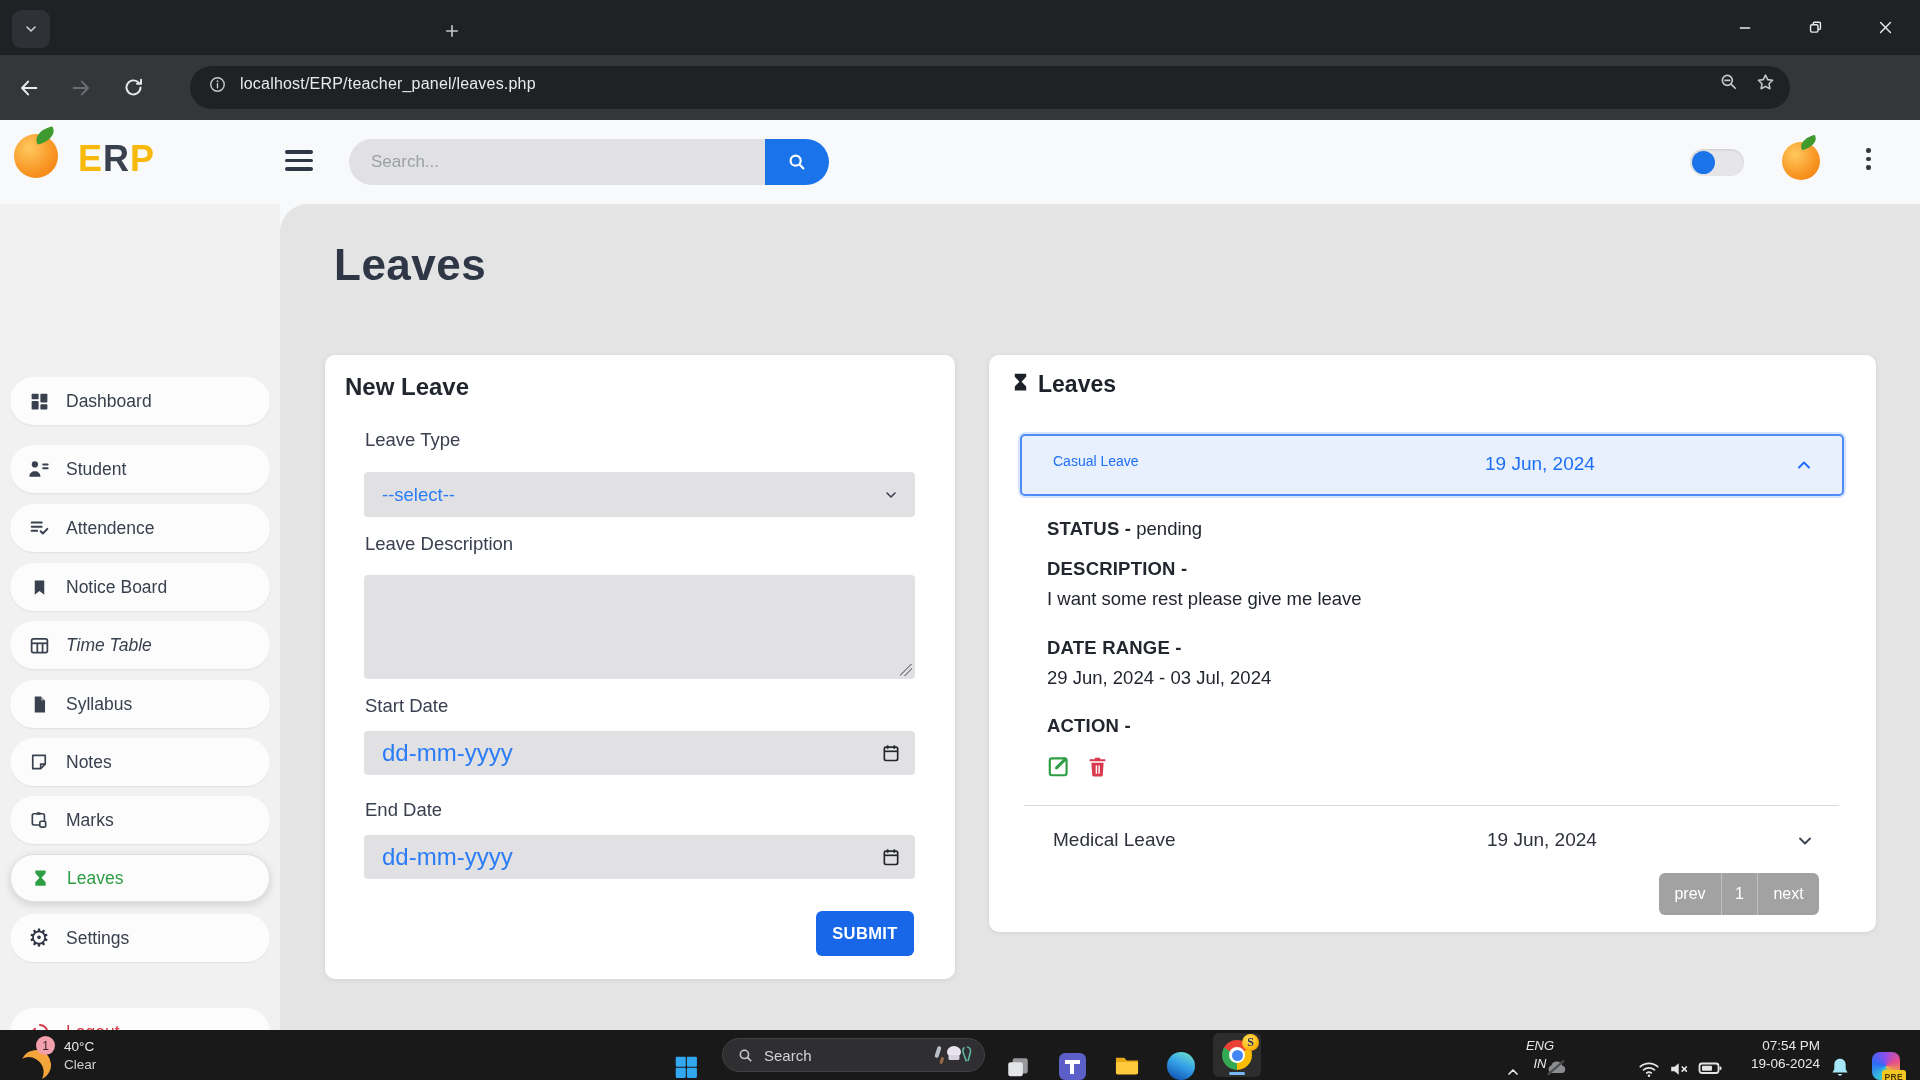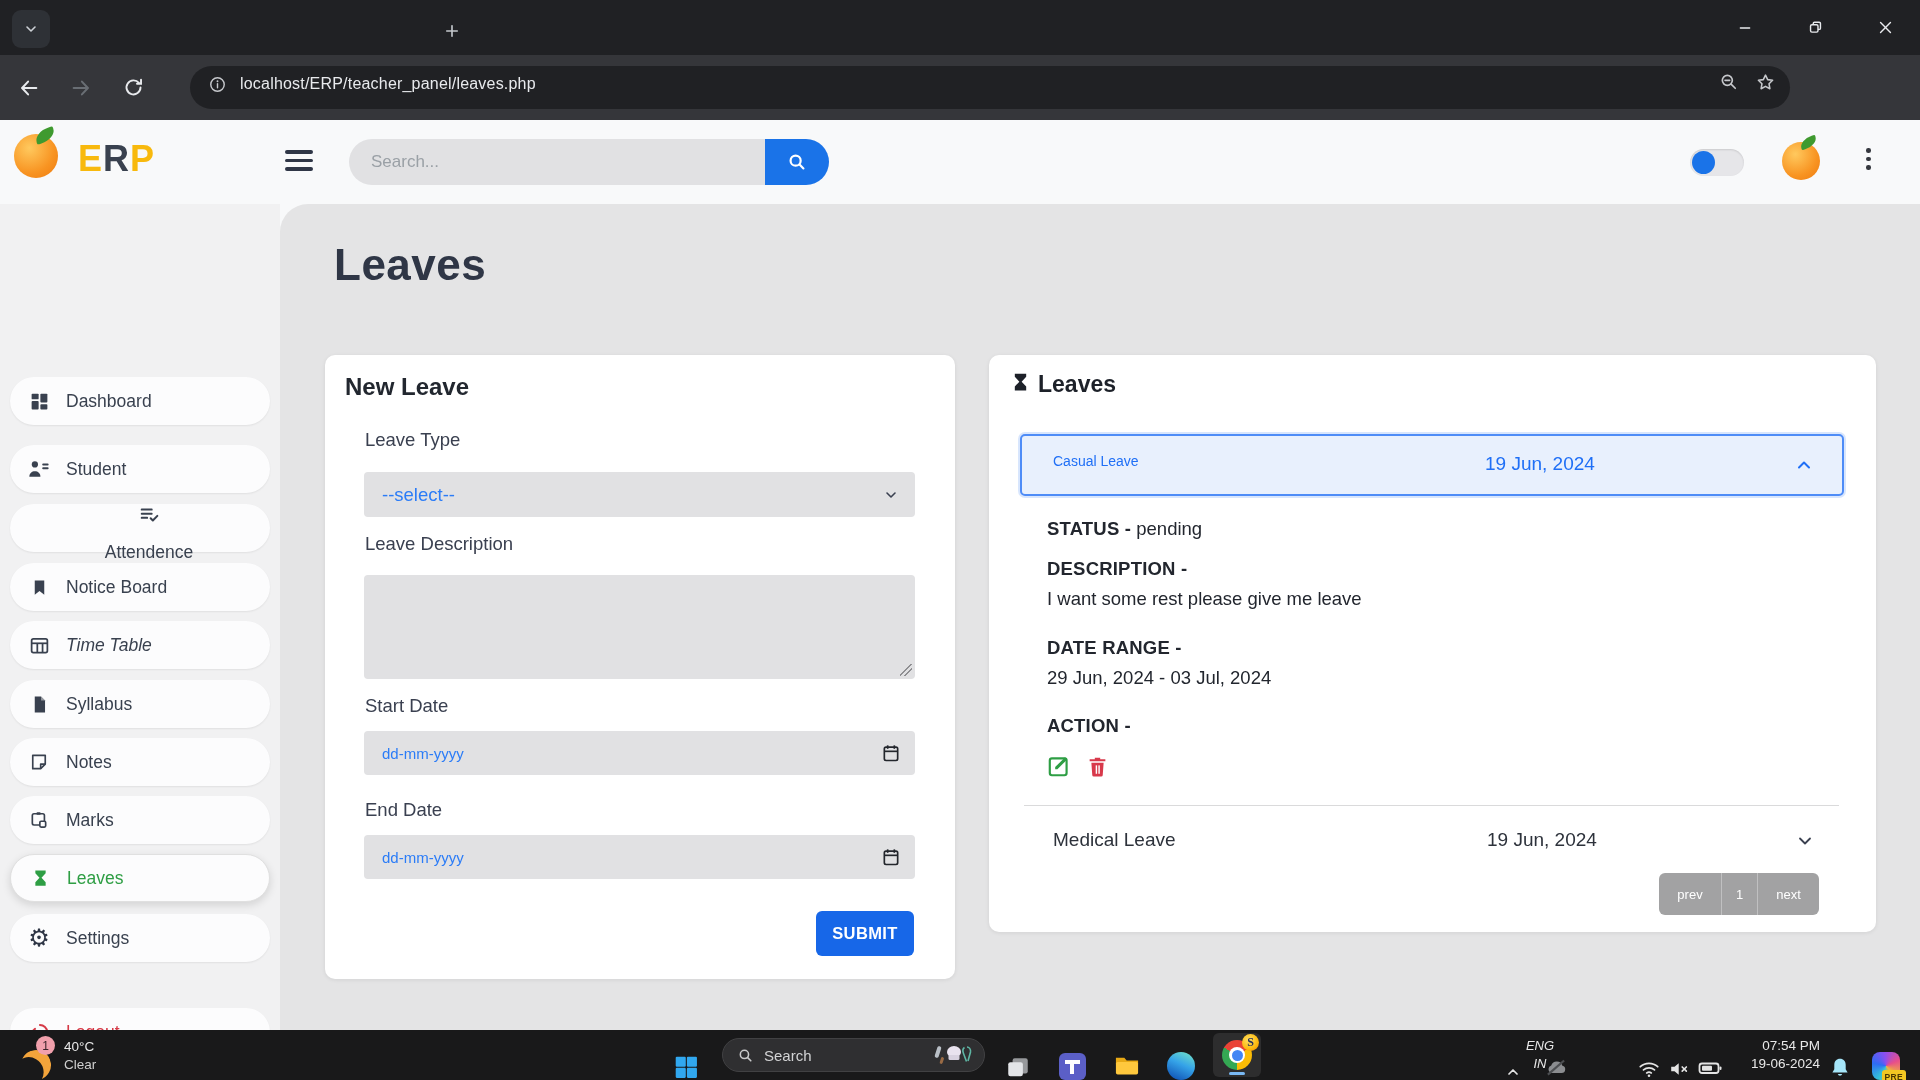--- a/index.html
+++ b/index.html
@@ -62,41 +62,41 @@
   .card-leaves { left:709px; top:151px; width:887px; height:577px; }
   .nl-title { position:absolute; left:20px; top:18px; font-size:24px; font-weight:600; color:#22272f; }
   .fld-label { position:absolute; left:40px; font-size:18.5px; color:#3a4050; }
   .fld-box { position:absolute; left:39px; width:551px; background:#e1e1e3; border-radius:4px; display:flex; align-items:center; }
   .fld-select { top:117px; height:45px; padding:0 16px 0 18px; }
   .fld-select .val { color:#2b7cf7; font-size:18.5px; flex:1; }
   .fld-select .chev { color:#3a4050; display:flex; }
   .fld-textarea { top:220px; height:104px; }
   .grip { position:absolute; right:3px; bottom:3px; width:12px; height:12px; background:linear-gradient(135deg, transparent 0 44%, #8f8f92 44% 52%, transparent 52% 64%, #8f8f92 64% 72%, transparent 72%); }
   .fld-date { height:44px; padding:0 14px 0 18px; }
-  .fld-date .val { color:#2b7cf7; font-size:15px; flex:1; }
+  .fld-date .val { color:#2b7cf7; font-size:24px; flex:1; }
   .fld-date .cal { color:#23262c; display:flex; }
   .submit-btn { position:absolute; left:491px; top:556px; width:98px; height:45px; background:#1767e8; color:#fff; border:none; border-radius:6px; font-size:16.5px; font-weight:bold; letter-spacing:.4px; font-family:inherit; }
 
   .lv-header { position:absolute; left:21px; top:16px; display:flex; align-items:center; gap:7px; color:#1d2129; }
   .lv-header .ttl { font-size:23px; font-weight:600; }
   .lv-row-active { position:absolute; left:31px; top:79px; width:824px; height:62px; background:#e8f0fd; border:2px solid #4e8cf7; border-radius:5px; box-shadow:0 0 0 2px rgba(78,140,247,.22); }
   .lv-row-active .nm { position:absolute; left:31px; top:17px; color:#1f6ff6; font-size:14px; }
   .lv-row-active .dt { position:absolute; left:463px; top:17px; color:#1f6ff6; font-size:19px; }
   .lv-row-active .ch { position:absolute; right:28px; top:19px; color:#1f6ff6; }
   .dtl { position:absolute; left:58px; color:#22262e; font-size:18.5px; }
   .dtl b { font-weight:bold; letter-spacing:.2px; }
   .action-icons { position:absolute; left:57px; top:398px; display:flex; gap:14px; align-items:center; }
   .ic-edit { color:#2e9e44; } .ic-trash { color:#d8394b; }
   .lv-divider { position:absolute; left:35px; top:450px; width:815px; height:1px; background:#dadadb; }
   .lv-row { position:absolute; left:35px; top:462px; width:815px; height:50px; }
   .lv-row .nm { position:absolute; left:29px; top:12px; color:#2d323b; font-size:19px; }
   .lv-row .dt { position:absolute; left:463px; top:12px; color:#2d323b; font-size:19px; }
   .lv-row .ch { position:absolute; right:24px; top:14px; color:#3a4050; }
   .pager { position:absolute; left:670px; top:518px; height:42px; display:flex; border-radius:6px; overflow:hidden; }
-  .pager .pg { background:#a2a2a3; color:#fff; font-size:13px; display:flex; align-items:center; justify-content:center; }
+  .pager .pg { background:#a2a2a3; color:#fff; font-size:16px; display:flex; align-items:center; justify-content:center; }
   .pager .pg + .pg { border-left:1.5px solid #c0c0c1; }
   .pg-prev,.pg-next { width:62px; } .pg-num { width:36px; }
 
   
   .taskbar { position:absolute; left:0; top:1030px; width:1920px; height:50px; background:#19191a; color:#e8e8e8; }
   .tb-ic { position:absolute; top:0; height:50px; display:flex; align-items:flex-end; justify-content:center; }
   .moon { position:relative; left:0; width:30px; height:30px; border-radius:50%; box-shadow:inset -9px 5px 0 0 #f3a43b; transform:rotate(-15deg); }
   .moon-badge { position:absolute; left:36px; top:6px; width:19px; height:19px; border-radius:50%; background:#f1a0ac; color:#3a2429; font-size:12px; display:flex; align-items:center; justify-content:center; transform:none; }
   .weather-txt { position:absolute; left:64px; top:8px; line-height:1.3; font-size:13.5px; }
   .weather-txt .sub { color:#cfcfcf; }
@@ -250,21 +250,21 @@
         <span class="ic">
             <svg width="22" height="22" viewBox="0 0 24 24" fill="#39414f">
               <circle cx="7.5" cy="7" r="3.4"></circle>
               <path d="M1.5 20c0-3.4 2.7-5.6 6-5.6s6 2.2 6 5.6v.4h-12z"></path>
               <rect x="15.5" y="6" width="7" height="2.1" rx="1"></rect>
               <rect x="15.5" y="10.2" width="7" height="2.1" rx="1"></rect>
             </svg>
           </span>
         <span>Student</span>
       </div>
-      <div class="side-item" style="top:300px;flex-direction:column;">
+      <div class="side-item" style="top:300px;">
         <span class="ic">
             <svg width="22" height="22" viewBox="0 0 24 24">
               <g fill="#39414f">
                 <rect x="3" y="5" width="13" height="2.2" rx="1"></rect>
                 <rect x="3" y="9.5" width="13" height="2.2" rx="1"></rect>
                 <rect x="3" y="14" width="8" height="2.2" rx="1"></rect>
               </g>
               <path d="M13.8 15.6l2.4 2.4 4.9-5" fill="none" stroke="#39414f" stroke-width="2.2" stroke-linecap="round" stroke-linejoin="round"></path>
             </svg>
           </span>

